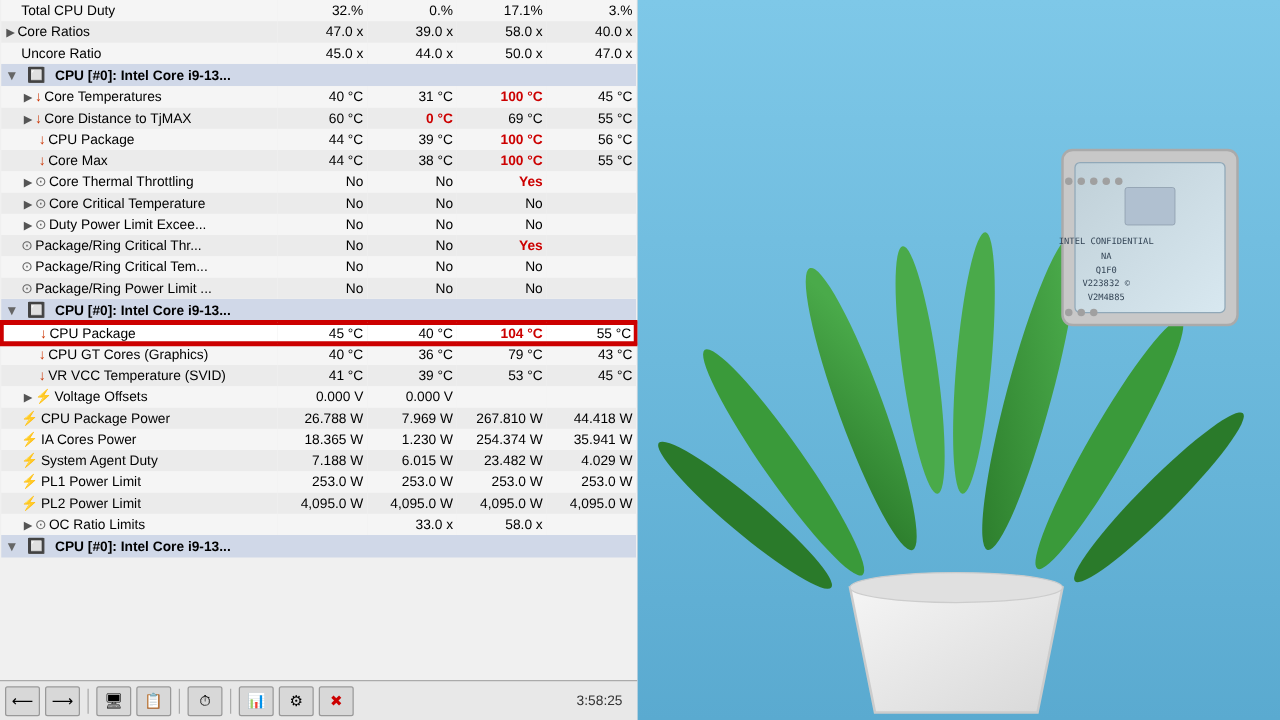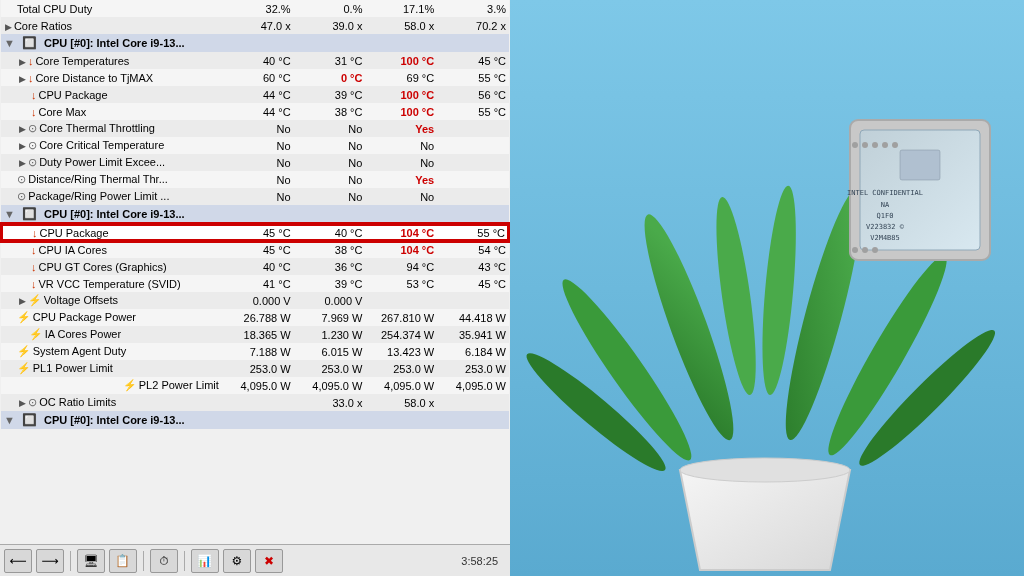--- a/index.html
+++ b/index.html
@@ -163,21 +163,30 @@
         <td class="col-val3" style=" ">17.1%</td>
         <td class="col-val4" style=" ">3.%</td>
       </tr>
           <tr>
         <td class="col-name" style="padding-left:4px;  ">
           <span class="expand-arrow">▶</span><span>Core Ratios</span>
         </td>
         <td class="col-val1" style="">47.0 x</td>
         <td class="col-val2" style=" ">39.0 x</td>
         <td class="col-val3" style=" ">58.0 x</td>
-        <td class="col-val4" style=" ">70.2 x</td>
+        <td class="col-val4" style=" ">40.0 x</td>
+      </tr>
+          <tr>
+        <td class="col-name" style="padding-left:4px;  ">
+          <span style="display:inline-block;width:12px;"></span><span>Uncore Ratio</span>
+        </td>
+        <td class="col-val1" style="">45.0 x</td>
+        <td class="col-val2" style=" ">44.0 x</td>
+        <td class="col-val3" style=" ">50.0 x</td>
+        <td class="col-val4" style=" ">47.0 x</td>
       </tr>
           <tr class="section-header">
       <td colspan="5">
         <span style="margin-right:4px; color:#666;">▼</span>
         <span style="margin-right:4px; font-size:12px;">🔲</span>
         <span>CPU [#0]: Intel Core i9-13...</span>
       </td>
     </tr>
           <tr>
         <td class="col-name" style="padding-left:18px;  ">
@@ -237,25 +246,34 @@
         <td class="col-name" style="padding-left:18px;  ">
           <span class="expand-arrow">▶</span><span class="icon-circle">⊙</span><span>Duty Power Limit Excee...</span>
         </td>
         <td class="col-val1" style="">No</td>
         <td class="col-val2" style=" ">No</td>
         <td class="col-val3" style=" ">No</td>
         <td class="col-val4" style=" "></td>
       </tr>
           <tr>
         <td class="col-name" style="padding-left:4px;  ">
-          <span style="display:inline-block;width:12px;"></span><span class="icon-circle">⊙</span><span>Distance/Ring Thermal Thr...</span>
+          <span style="display:inline-block;width:12px;"></span><span class="icon-circle">⊙</span><span>Package/Ring Critical Thr...</span>
         </td>
         <td class="col-val1" style="">No</td>
         <td class="col-val2" style=" ">No</td>
         <td class="col-val3" style="color:#cc0000; font-weight:bold; ">Yes</td>
+        <td class="col-val4" style=" "></td>
+      </tr>
+          <tr>
+        <td class="col-name" style="padding-left:4px;  ">
+          <span style="display:inline-block;width:12px;"></span><span class="icon-circle">⊙</span><span>Package/Ring Critical Tem...</span>
+        </td>
+        <td class="col-val1" style="">No</td>
+        <td class="col-val2" style=" ">No</td>
+        <td class="col-val3" style=" ">No</td>
         <td class="col-val4" style=" "></td>
       </tr>
           <tr>
         <td class="col-name" style="padding-left:4px;  ">
           <span style="display:inline-block;width:12px;"></span><span class="icon-circle">⊙</span><span>Package/Ring Power Limit ...</span>
         </td>
         <td class="col-val1" style="">No</td>
         <td class="col-val2" style=" ">No</td>
         <td class="col-val3" style=" ">No</td>
         <td class="col-val4" style=" "></td>
@@ -271,34 +289,25 @@
         <td class="col-name" style="padding-left:18px; border-top:2px solid #cc0000; border-bottom:2px solid #cc0000; border-left:2px solid #cc0000;">
           <span style="display:inline-block;width:12px;"></span><span class="icon-therm">↓</span><span>CPU Package</span>
         </td>
         <td class="col-val1" style="border-top:2px solid #cc0000; border-bottom:2px solid #cc0000;">45 °C</td>
         <td class="col-val2" style=" border-top:2px solid #cc0000; border-bottom:2px solid #cc0000;">40 °C</td>
         <td class="col-val3" style="color:#cc0000; font-weight:bold; border-top:2px solid #cc0000; border-bottom:2px solid #cc0000;">104 °C</td>
         <td class="col-val4" style="border-top:2px solid #cc0000; border-bottom:2px solid #cc0000; border-right:2px solid #cc0000;">55 °C</td>
       </tr>
           <tr>
         <td class="col-name" style="padding-left:18px;  ">
-          <span style="display:inline-block;width:12px;"></span><span class="icon-therm">↓</span><span>CPU IA Cores</span>
-        </td>
-        <td class="col-val1" style="">45 °C</td>
-        <td class="col-val2" style=" ">38 °C</td>
-        <td class="col-val3" style="color:#cc0000; font-weight:bold; ">104 °C</td>
-        <td class="col-val4" style=" ">54 °C</td>
-      </tr>
-          <tr>
-        <td class="col-name" style="padding-left:18px;  ">
           <span style="display:inline-block;width:12px;"></span><span class="icon-therm">↓</span><span>CPU GT Cores (Graphics)</span>
         </td>
         <td class="col-val1" style="">40 °C</td>
         <td class="col-val2" style=" ">36 °C</td>
-        <td class="col-val3" style=" ">94 °C</td>
+        <td class="col-val3" style=" ">79 °C</td>
         <td class="col-val4" style=" ">43 °C</td>
       </tr>
           <tr>
         <td class="col-name" style="padding-left:18px;  ">
           <span style="display:inline-block;width:12px;"></span><span class="icon-therm">↓</span><span>VR VCC Temperature (SVID)</span>
         </td>
         <td class="col-val1" style="">41 °C</td>
         <td class="col-val2" style=" ">39 °C</td>
         <td class="col-val3" style=" ">53 °C</td>
         <td class="col-val4" style=" ">45 °C</td>
@@ -315,48 +324,48 @@
           <tr>
         <td class="col-name" style="padding-left:4px;  ">
           <span style="display:inline-block;width:12px;"></span><span class="icon-bolt">⚡</span><span>CPU Package Power</span>
         </td>
         <td class="col-val1" style="">26.788 W</td>
         <td class="col-val2" style=" ">7.969 W</td>
         <td class="col-val3" style=" ">267.810 W</td>
         <td class="col-val4" style=" ">44.418 W</td>
       </tr>
           <tr>
-        <td class="col-name" style="padding-left:16px;margin-left:16px;  ">
+        <td class="col-name" style="padding-left:4px;margin-left:16px;  ">
           <span style="display:inline-block;width:12px;"></span><span class="icon-bolt">⚡</span><span>IA Cores Power</span>
         </td>
         <td class="col-val1" style="">18.365 W</td>
         <td class="col-val2" style=" ">1.230 W</td>
         <td class="col-val3" style=" ">254.374 W</td>
         <td class="col-val4" style=" ">35.941 W</td>
       </tr>
           <tr>
         <td class="col-name" style="padding-left:4px;  ">
           <span style="display:inline-block;width:12px;"></span><span class="icon-bolt">⚡</span><span>System Agent Duty</span>
         </td>
         <td class="col-val1" style="">7.188 W</td>
         <td class="col-val2" style=" ">6.015 W</td>
-        <td class="col-val3" style=" ">13.423 W</td>
-        <td class="col-val4" style=" ">6.184 W</td>
+        <td class="col-val3" style=" ">23.482 W</td>
+        <td class="col-val4" style=" ">4.029 W</td>
       </tr>
           <tr>
         <td class="col-name" style="padding-left:4px;  ">
           <span style="display:inline-block;width:12px;"></span><span class="icon-bolt">⚡</span><span>PL1 Power Limit</span>
         </td>
         <td class="col-val1" style="">253.0 W</td>
         <td class="col-val2" style=" ">253.0 W</td>
         <td class="col-val3" style=" ">253.0 W</td>
         <td class="col-val4" style=" ">253.0 W</td>
       </tr>
           <tr>
-        <td class="col-name" style="padding-left:4px;text-align:right;  ">
+        <td class="col-name" style="padding-left:4px;  ">
           <span style="display:inline-block;width:12px;"></span><span class="icon-bolt">⚡</span><span>PL2 Power Limit</span>
         </td>
         <td class="col-val1" style="">4,095.0 W</td>
         <td class="col-val2" style=" ">4,095.0 W</td>
         <td class="col-val3" style=" ">4,095.0 W</td>
         <td class="col-val4" style=" ">4,095.0 W</td>
       </tr>
           <tr>
         <td class="col-name" style="padding-left:18px;  ">
           <span class="expand-arrow">▶</span><span class="icon-circle">⊙</span><span>OC Ratio Limits</span>

